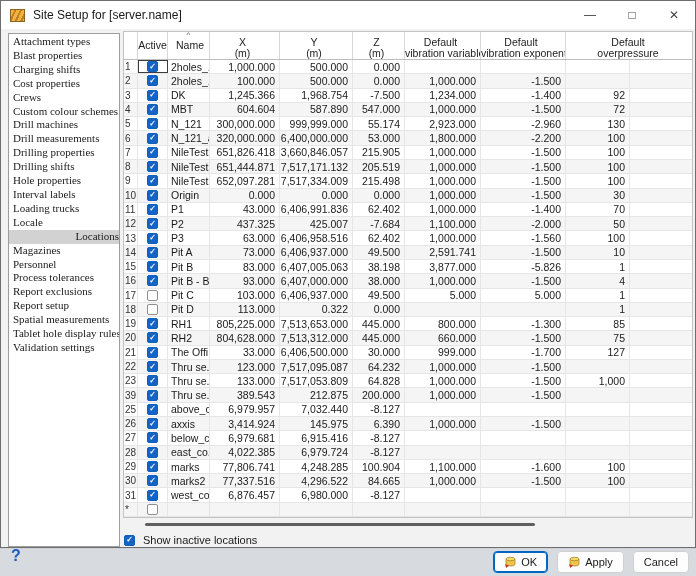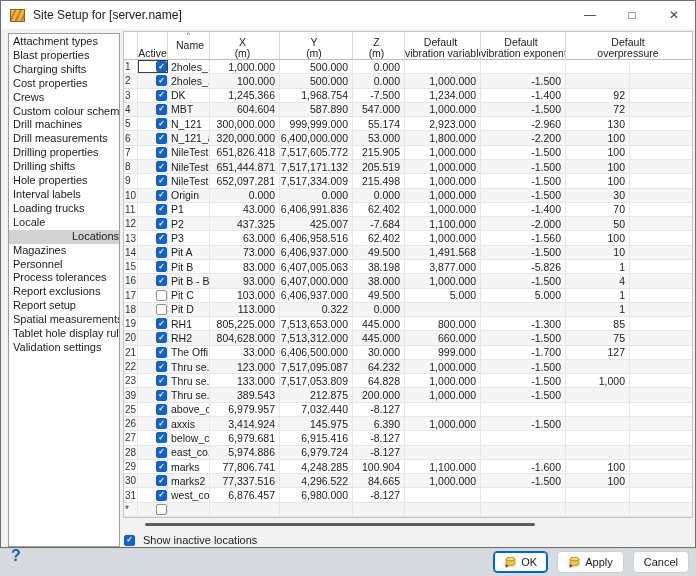--- a/index.html
+++ b/index.html
@@ -10,38 +10,38 @@
   .titlebar { position:absolute; left:0; top:0; width:100%; height:28px; background:#ffffff;
               display:flex; align-items:center; }
   .app-icon { width:15px; height:13px; margin:0 8px 0 9px; border:1px solid #8a6420;
               background:repeating-linear-gradient(115deg,#f0b43c 0 3px,#c07f28 3px 5px); }
   .title-text { font-size:12px; color:#1a1a1a; }
   .win-controls { margin-left:auto; display:flex; height:100%; }
   .win-btn { width:42px; height:100%; display:flex; align-items:center; justify-content:center;
              font-size:12px; color:#444; }
   
   .sidebar { position:absolute; left:7px; top:32px; width:112px; height:514px;
-             background:#ffffff; border:1px solid #9d9d9d; overflow:hidden; padding-top:1px; }
+             background:#ffffff; border:1px solid #9d9d9d; overflow:hidden; padding-top:1px;font-family:Liberation Serif, serif; }
   .sb-item { font-size:11px; line-height:13.9px; padding-left:4px; color:#1a1a1a; white-space:nowrap; overflow:hidden; }
   .sb-item.sel { background:#d2d2d2;text-align:right; }
   
   .tablewrap { position:absolute; left:122px; top:30px; width:570px; height:500px; }
   .grid { border:1px solid #c3c3c3; background:#fff; height:487px; display:flex; flex-direction:column; overflow:hidden; }
   .hrow { display:flex; height:28px; border-bottom:1px solid #bdbdbd; background:#fff; flex:0 0 28px; }
   .hcell { border-right:1px solid #d8d8d8; font-size:10.5px; color:#222; text-align:center;
            display:flex; flex-direction:column; justify-content:center; line-height:11px;
            overflow:hidden; white-space:nowrap; position:relative; }
   .sort { position:absolute; top:-1px; left:0; right:0; font-size:8px; color:#555; line-height:7px; }
   .rowsarea { flex:1 1 auto; display:flex; flex-direction:column; }
   .trow { flex:1 1 0; display:flex; border-bottom:1px solid #e6e6e6; background:#fff; min-height:0; }
   .trow.alt { background:#f5f5f5; }
   .cell { border-right:1px solid #e6e6e6; font-size:10.5px; color:#1a1a1a; overflow:hidden;
           white-space:nowrap; display:flex; align-items:center; min-height:0; }
   .c-rowhdr { flex:0 0 14px; width:14px; padding-left:1px; color:#333; font-size:10px; }
-  .c-active { flex:0 0 30px; width:30px; justify-content:flex-end; }
+  .c-active { flex:0 0 30px; width:30px; justify-content:center; }
   .c-name  { flex:0 0 42px; width:42px; padding-left:3px; }
   .c-x  { flex:0 0 70px; width:70px; justify-content:flex-end; padding-right:4px; }
   .c-y  { flex:0 0 73px; width:73px; justify-content:flex-end; padding-right:4px; }
   .c-z  { flex:0 0 52px; width:52px; justify-content:flex-end; padding-right:4px; }
   .c-vv { flex:0 0 76px; width:76px; justify-content:flex-end; padding-right:4px; }
   .c-ve { flex:0 0 85px; width:85px; justify-content:flex-end; padding-right:4px; }
   .c-vl { flex:0 0 64px; width:64px; justify-content:flex-end; padding-right:4px; }
   .c-op { flex:1 1 auto; justify-content:flex-end; padding-right:2px; border-right:none; }
   .cell.focus { outline:1px solid #3c3c3c; outline-offset:-1px; }
   .cb { width:11px; height:11px; border-radius:2px; border:1px solid #8f8f8f; background:#fff;
@@ -226,21 +226,21 @@
             <div class="cell c-vl">100</div>
             <div class="cell c-op"></div>
           </div>
           <div class="trow">
             <div class="cell c-rowhdr">7</div>
             <div class="cell c-active">
               <span class="cb on"></span>
             </div>
             <div class="cell c-name">NileTest...</div>
             <div class="cell c-x">651,826.418</div>
-            <div class="cell c-y">7,517,605.772</div>
+            <div class="cell c-y">3,660,846.057</div>
             <div class="cell c-z">215.905</div>
             <div class="cell c-vv">1,000.000</div>
             <div class="cell c-ve">-1.500</div>
             <div class="cell c-vl">100</div>
             <div class="cell c-op"></div>
           </div>
           <div class="trow alt">
             <div class="cell c-rowhdr">8</div>
             <div class="cell c-active">
               <span class="cb on"></span>
@@ -326,21 +326,21 @@
           </div>
           <div class="trow alt">
             <div class="cell c-rowhdr">14</div>
             <div class="cell c-active">
               <span class="cb on"></span>
             </div>
             <div class="cell c-name">Pit A</div>
             <div class="cell c-x">73.000</div>
             <div class="cell c-y">6,406,937.000</div>
             <div class="cell c-z">49.500</div>
-            <div class="cell c-vv">1,491.568</div>
+            <div class="cell c-vv">2,591.741</div>
             <div class="cell c-ve">-1.500</div>
             <div class="cell c-vl">10</div>
             <div class="cell c-op"></div>
           </div>
           <div class="trow">
             <div class="cell c-rowhdr">15</div>
             <div class="cell c-active">
               <span class="cb on"></span>
             </div>
             <div class="cell c-name">Pit B</div>
@@ -519,21 +519,21 @@
             <div class="cell c-ve"></div>
             <div class="cell c-vl"></div>
             <div class="cell c-op"></div>
           </div>
           <div class="trow alt">
             <div class="cell c-rowhdr">28</div>
             <div class="cell c-active">
               <span class="cb on"></span>
             </div>
             <div class="cell c-name">east_co...</div>
-            <div class="cell c-x">5,974.886</div>
+            <div class="cell c-x">4,022.385</div>
             <div class="cell c-y">6,979.724</div>
             <div class="cell c-z">-8.127</div>
             <div class="cell c-vv"></div>
             <div class="cell c-ve"></div>
             <div class="cell c-vl"></div>
             <div class="cell c-op"></div>
           </div>
           <div class="trow">
             <div class="cell c-rowhdr">29</div>
             <div class="cell c-active">

